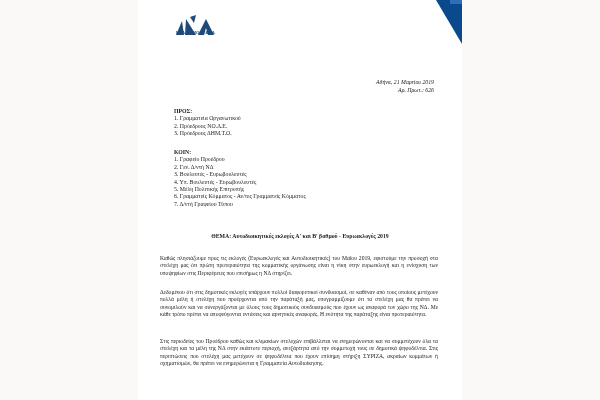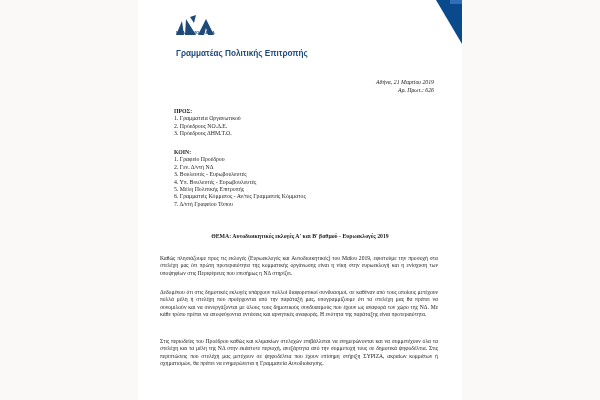--- a/index.html
+++ b/index.html
@@ -62,21 +62,20 @@
   <div class="corner-light"></div>
 
   <svg class="logo" viewBox="0 0 56 20">
     <polygon points="0,20 6,6 8,20" fill="#1e4a7a"></polygon>
     <polygon points="9,20 10,4 20,20" fill="#1e4a7a"></polygon>
     <polygon points="14,2 20,0 18,8" fill="#1e4a7a"></polygon>
     <polygon points="22,20 30,4 38,20" fill="#1e4a7a"></polygon>
     <polygon points="28,20 30,13 32,20" fill="#ffffff"></polygon>
   </svg>
   <div class="logo-sub">ΝΕΑ ΔΗΜΟΚΡΑΤΙΑ</div>
-  <div class="dept">Γραμματέας Πολιτικής Επιτροπής</div>
 
   <div class="meta">
     <div>Αθήνα, 21 Μαρτίου 2019</div>
     <div>Αρ. Πρωτ.: 626</div>
   </div>
 
   <div class="block pros">
     <div class="head">ΠΡΟΣ:</div>
     <div>1. Γραμματεία Οργανωτικού</div>
     <div>2. Πρόεδρους ΝΟ.Δ.Ε.</div>

